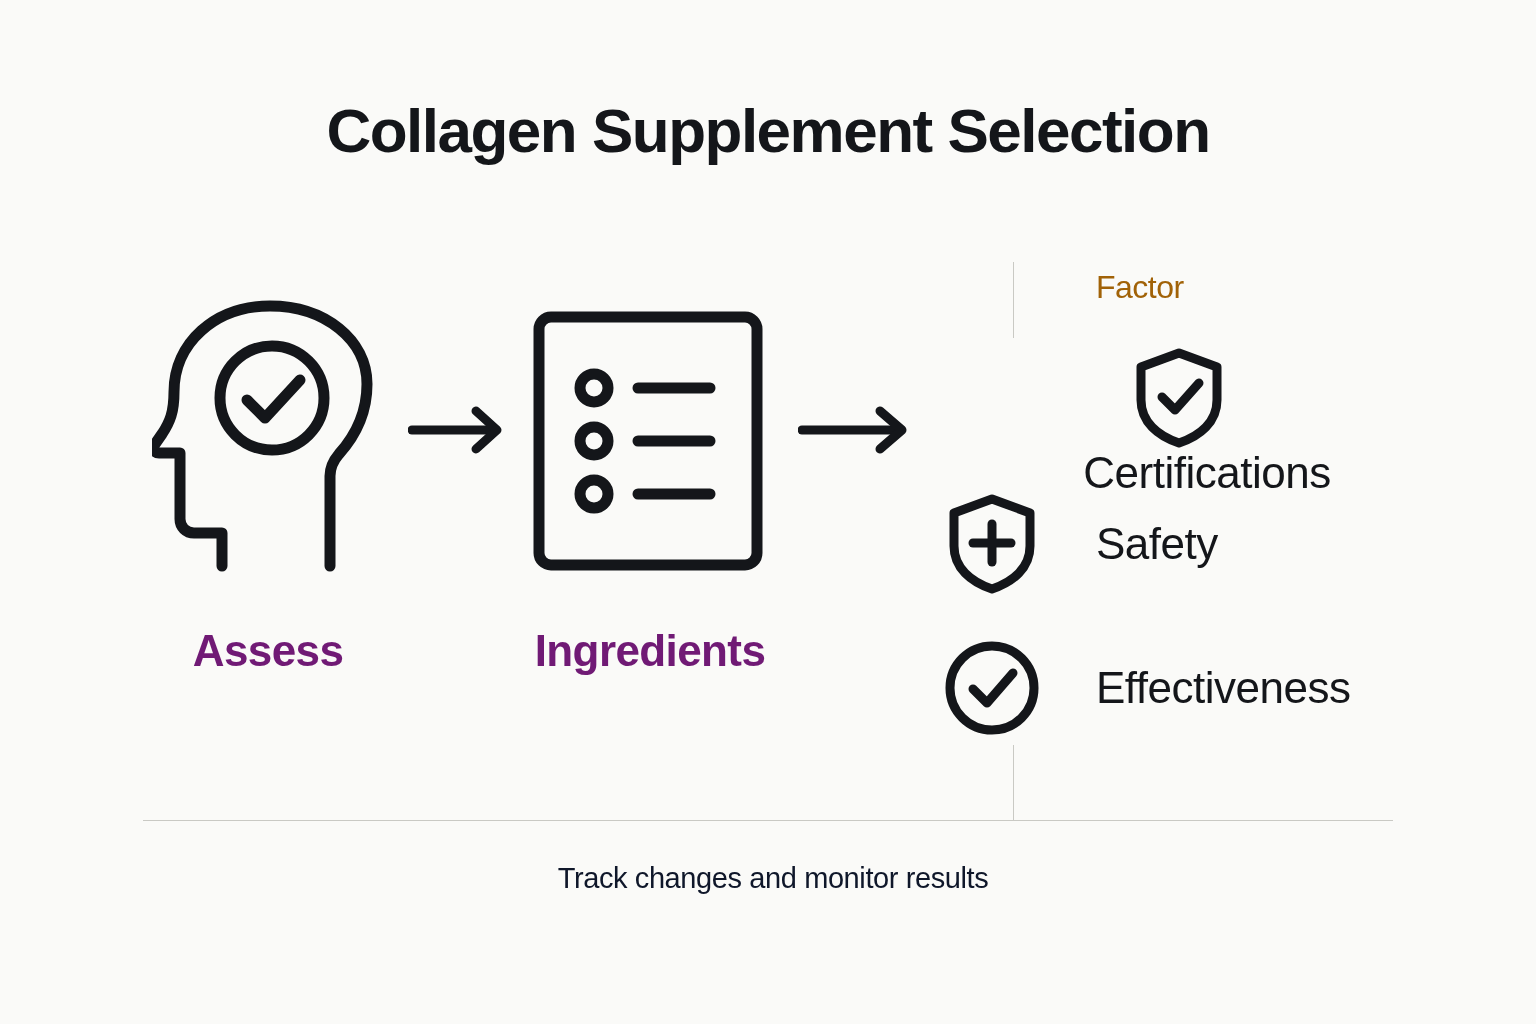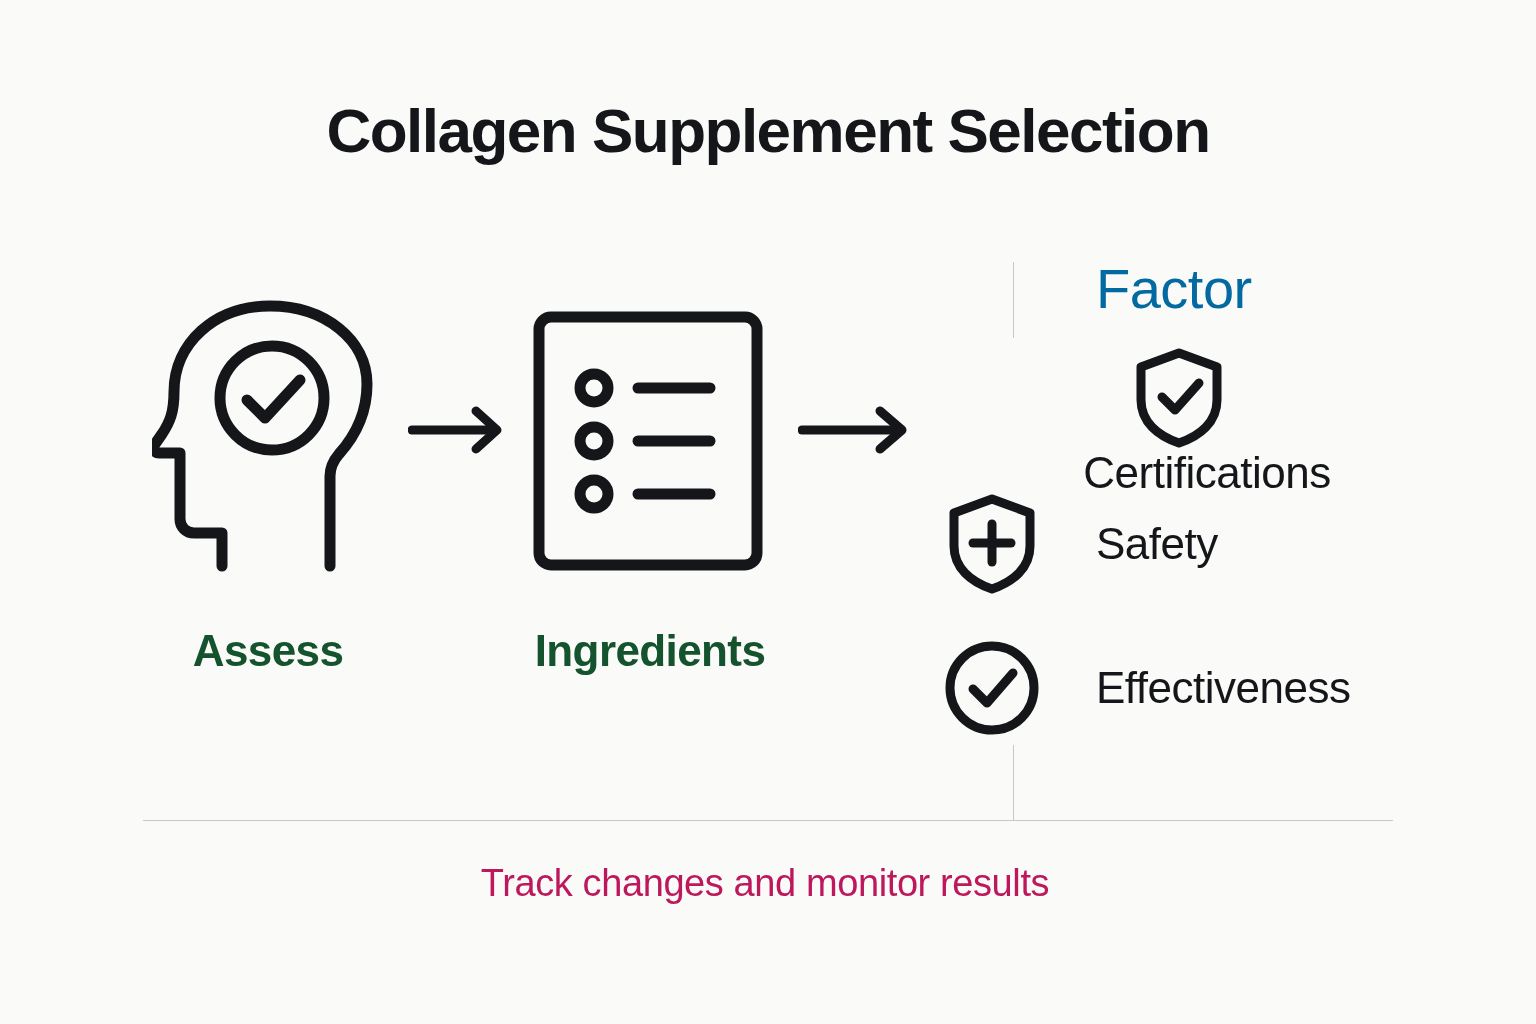--- a/index.html
+++ b/index.html
@@ -42,21 +42,21 @@
   .step-icon {
     display: block;
   }
   .step-label {
     position: absolute;
     text-align: center;
     font-size: 44px;
     font-weight: 700;
     letter-spacing: -0.6px;
     line-height: 1.32;
-    color: #14532d;
+    color: #701a75;
   }
 
   #step-assess-icon   { left: 152px; top: 300px; }
   #step-assess-label  { left: 108px; top: 622px; width: 320px; }
 
   #step-review-icon   { left: 532px; top: 310px; }
   #step-review-label  { left: 490px; top: 622px; width: 320px; }
 
   .flow-arrow {
     position: absolute;
@@ -80,25 +80,25 @@
     width: 1px;
     background: #C9C9C4;
   }
   #divider-vertical-top    { top: 262px; height: 76px; }
   #divider-vertical-bottom { top: 745px; height: 76px; }
 
   
   #factor-header {
     position: absolute;
     left: 1096px;
-    top: 256px;
-    font-size: 56px;
+    top: 269px;
+    font-size: 32px;
     font-weight: 400;
     letter-spacing: -0.5px;
-    color: #0369a1;
+    color: #a16207;
     white-space: nowrap;
   }
   .factor-row {
     position: absolute;
     left: 944px;
     width: 470px;
     height: 104px;
     display: flex;
     align-items: center;
   }
@@ -118,28 +118,28 @@
     font-size: 44px;
     font-weight: 400;
     letter-spacing: -0.5px;
     color: #14161A;
     white-space: nowrap;
   }
 
   
   #footer-caption {
     position: absolute;
-    left: 140px;
+    left: 148px;
     top: 862px;
     width: 1250px;
     text-align: center;
-    font-size: 38px;
+    font-size: 29px;
     font-weight: 400;
     letter-spacing: -0.4px;
-    color: #be185d;
+    color: #0f172a;
     white-space: nowrap;
   }
 </style>
 </head>
 <body>
 
 <div id="canvas">
 
   <div id="page-title">Collagen Supplement Selection</div>
 

